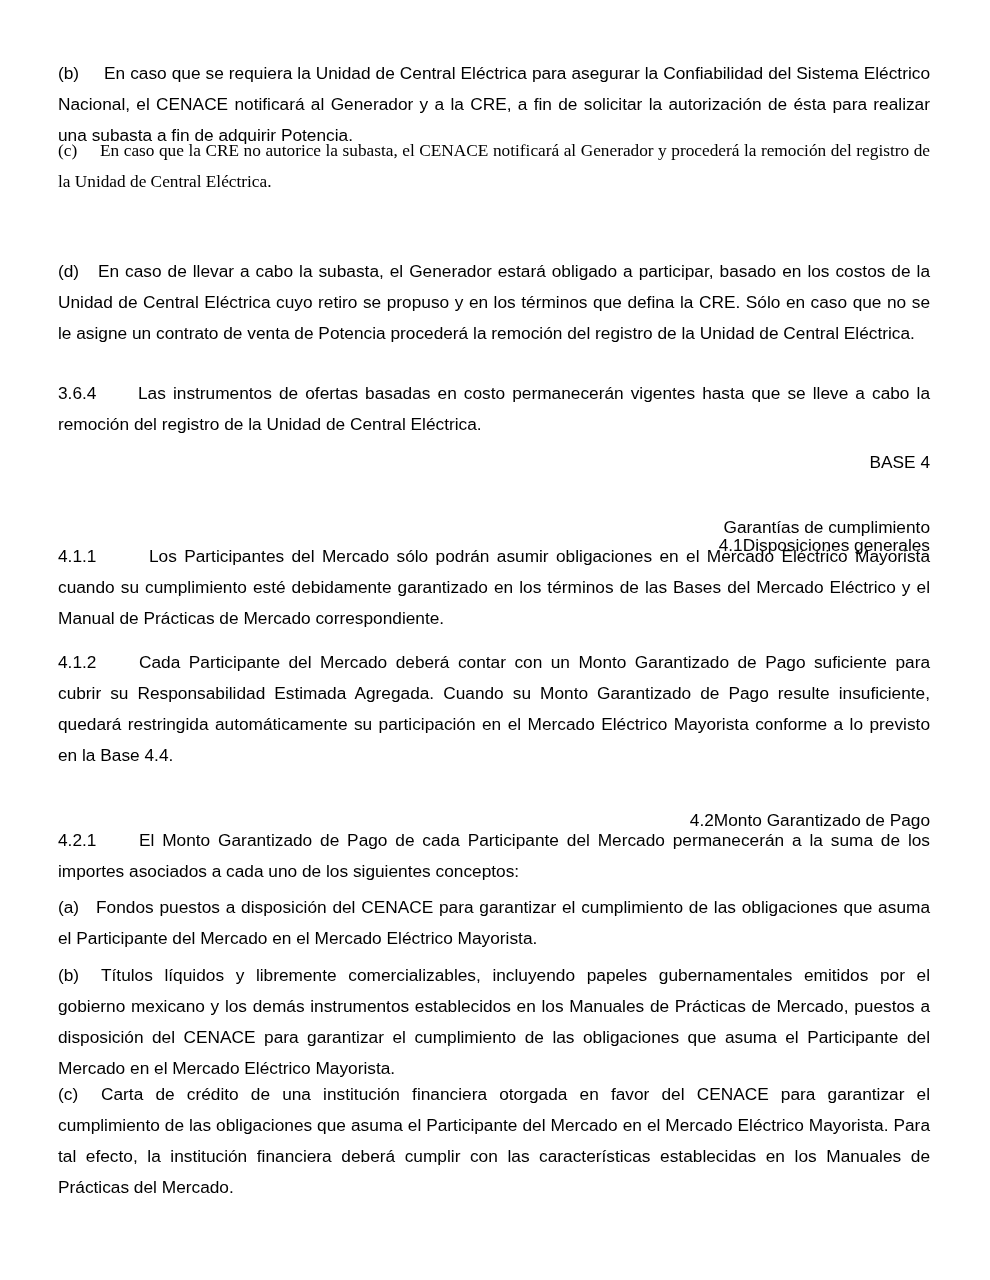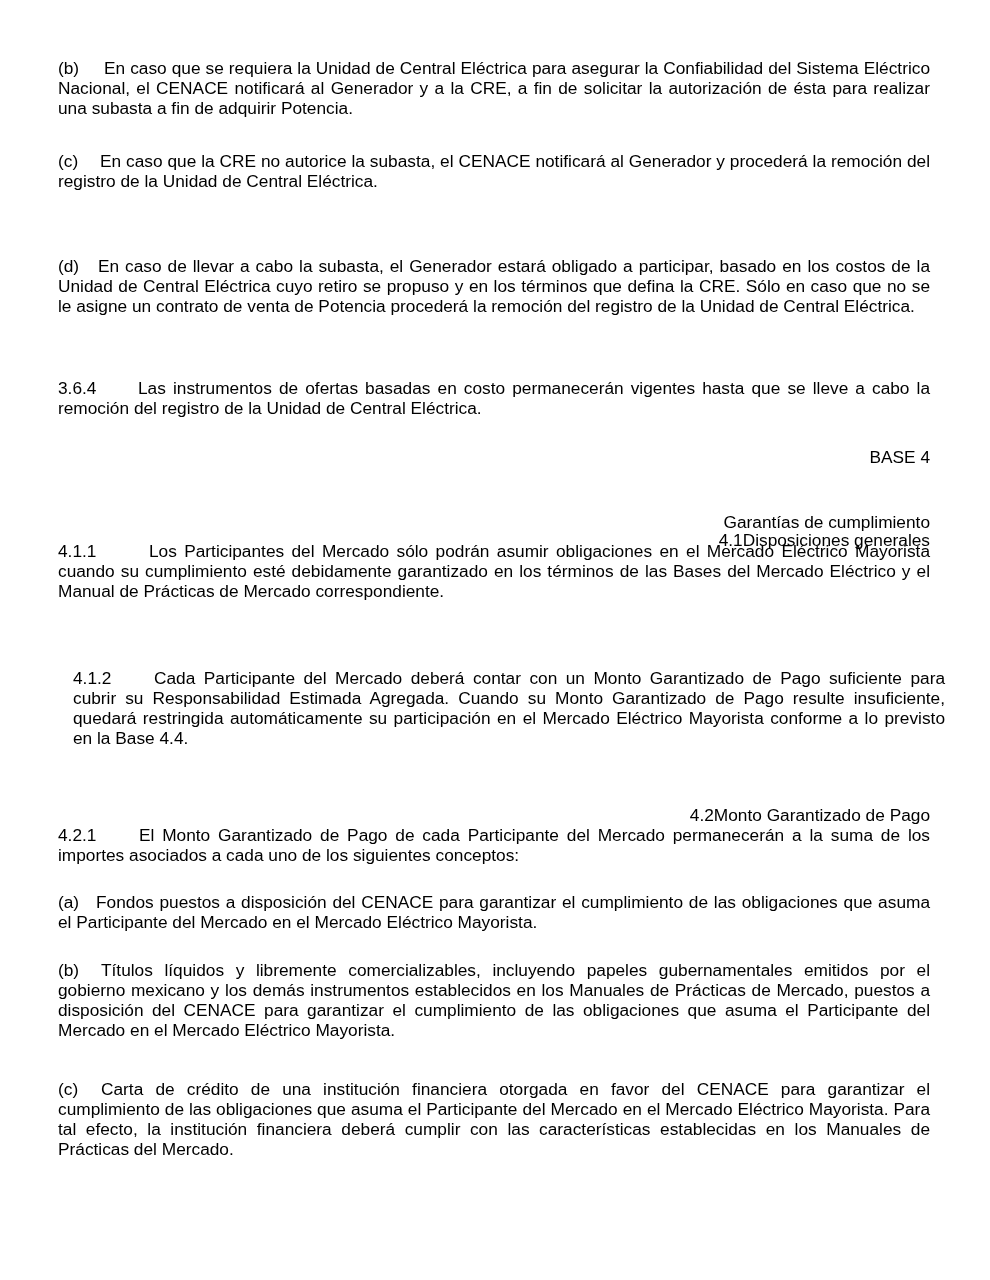--- a/index.html
+++ b/index.html
@@ -19,21 +19,21 @@
       position: absolute;
       left: 58px;
       top: 58px;
       width: 872px;
     }
     .para {
       position: absolute;
       left: 0;
       width: 872px;
       font-size: 17.3px;
-      line-height: 20px;
+      line-height: 31px;
       text-align: justify;
       margin: 0;
     }
     .para .body {
       display: inline;
     }
     .heading {
       text-align: right;
     }
     .tab-label {
@@ -54,21 +54,21 @@
   </style>
 </head>
 <body>
 
 <div class="page">
 
   <p class="para" style="top:0px;">
     <span class="tab-label w-b">(b)</span><span class="body">En caso que se requiera la Unidad de Central Eléctrica para asegurar la Confiabilidad del Sistema Eléctrico Nacional, el CENACE notificará al Generador y a la CRE, a fin de solicitar la autorización de ésta para realizar una subasta a fin de adquirir Potencia.</span>
   </p>
 
-  <p class="para" style="top:93px;">
+  <p class="para" style="top:77px;font-family:Liberation Serif, serif;">
     <span class="tab-label w-c">(c)</span><span class="body">En caso que la CRE no autorice la subasta, el CENACE notificará al Generador y procederá la remoción del registro de la Unidad de Central Eléctrica.</span>
   </p>
 
   <p class="para" style="top:198px;">
     <span class="tab-label w-d">(d)</span><span class="body">En caso de llevar a cabo la subasta, el Generador estará obligado a participar, basado en los costos de la Unidad de Central Eléctrica cuyo retiro se propuso y en los términos que defina la CRE. Sólo en caso que no se le asigne un contrato de venta de Potencia procederá la remoción del registro de la Unidad de Central Eléctrica.</span>
   </p>
 
   <p class="para" style="top:320px;">
     <span class="tab-label w-364">3.6.4</span><span class="body">Las instrumentos de ofertas basadas en costo permanecerán vigentes hasta que se lleve a cabo la remoción del registro de la Unidad de Central Eléctrica.</span>
   </p>
@@ -82,21 +82,21 @@
   </p>
 
   <p class="para heading" style="top:472px;">
     <span class="tab-label w-41">4.1</span><span class="body">Disposiciones generales</span>
   </p>
 
   <p class="para" style="top:483px;">
     <span class="tab-label w-411">4.1.1</span><span class="body">Los Participantes del Mercado sólo podrán asumir obligaciones en el Mercado Eléctrico Mayorista cuando su cumplimiento esté debidamente garantizado en los términos de las Bases del Mercado Eléctrico y el Manual de Prácticas de Mercado correspondiente.</span>
   </p>
 
-  <p class="para" style="top:610px;margin-left:15px;">
+  <p class="para" style="top:589px;">
     <span class="tab-label w-412">4.1.2</span><span class="body">Cada Participante del Mercado deberá contar con un Monto Garantizado de Pago suficiente para cubrir su Responsabilidad Estimada Agregada. Cuando su Monto Garantizado de Pago resulte insuficiente, quedará restringida automáticamente su participación en el Mercado Eléctrico Mayorista conforme a lo previsto en la Base 4.4.</span>
   </p>
 
   <p class="para heading" style="top:747px;">
     <span class="tab-label w-42">4.2</span><span class="body">Monto Garantizado de Pago</span>
   </p>
 
   <p class="para" style="top:767px;">
     <span class="tab-label w-421">4.2.1</span><span class="body">El Monto Garantizado de Pago de cada Participante del Mercado permanecerán a la suma de los importes asociados a cada uno de los siguientes conceptos:</span>
   </p>

